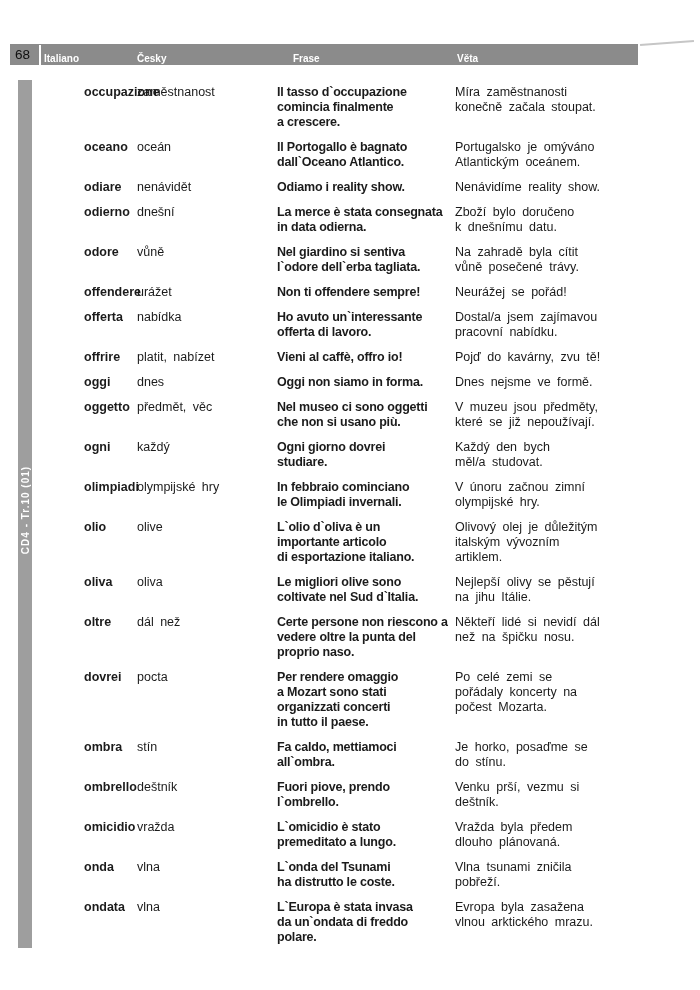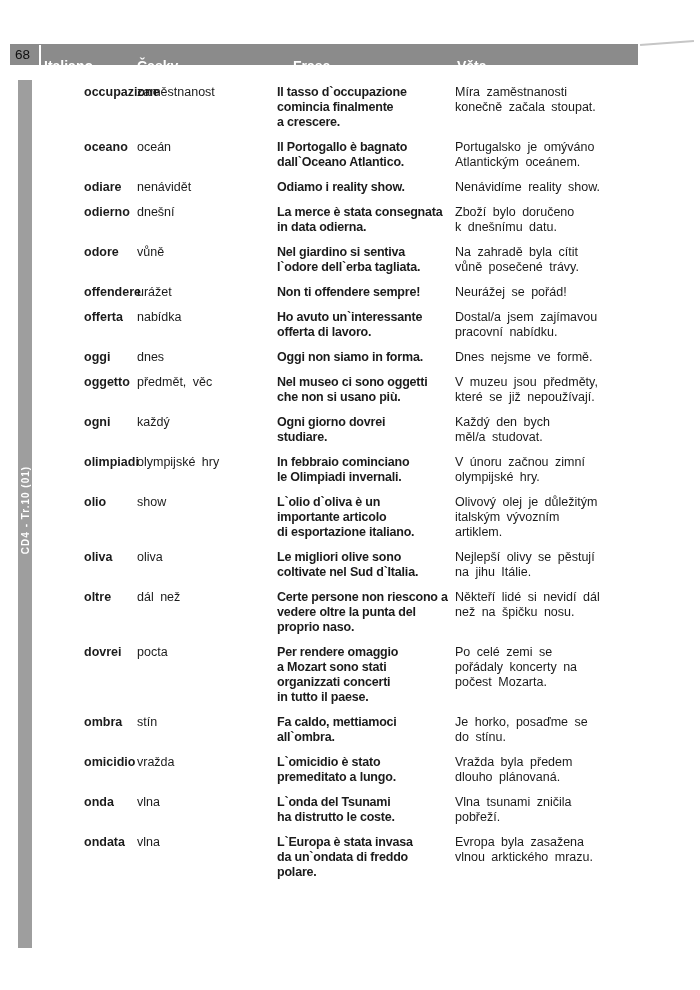--- a/index.html
+++ b/index.html
@@ -29,22 +29,22 @@
     color: #0f0f0f;
   }
   .header-sep {
     position: absolute;
     left: 29px; top: 1px;
     width: 2px; height: 22px;
     background: #ffffff;
   }
   .col-head {
     position: absolute;
-    top: 12px; height: 35px; line-height: 21px;
-    font-size: 14px;
+    top: 4px; height: 35px; line-height: 21px;
+    font-size: 10px;
     font-weight: bold;
     color: #ffffff;
   }
   .col-head.h1 { left: 34px; }
   .col-head.h2 { left: 127px; }
   .col-head.h3 { left: 267px; padding-left: 16px; }
   .col-head.h4 { left: 447px; }
 
   .scan-line {
     position: absolute;
@@ -161,20 +161,26 @@
   </div>
       <div class="row">
     <div class="cell c-it">offerta</div>
     <div class="cell c-cz">nabídka</div>
     <div class="cell c-fr">Ho avuto un`interessante
 offerta di lavoro.</div>
     <div class="cell c-ve">Dostal/a jsem zajímavou
 pracovní nabídku.</div>
   </div>
       <div class="row">
+    <div class="cell c-it">offrire</div>
+    <div class="cell c-cz">platit, nabízet</div>
+    <div class="cell c-fr">Vieni al caffè, offro io!</div>
+    <div class="cell c-ve">Pojď do kavárny, zvu tě!</div>
+  </div>
+      <div class="row">
     <div class="cell c-it">oggi</div>
     <div class="cell c-cz">dnes</div>
     <div class="cell c-fr">Oggi non siamo in forma.</div>
     <div class="cell c-ve">Dnes nejsme ve formě.</div>
   </div>
       <div class="row">
     <div class="cell c-it">oggetto</div>
     <div class="cell c-cz">předmět, věc</div>
     <div class="cell c-fr">Nel museo ci sono oggetti
 che non si usano più.</div>
@@ -192,21 +198,21 @@
       <div class="row">
     <div class="cell c-it">olimpiadi</div>
     <div class="cell c-cz">olympijské hry</div>
     <div class="cell c-fr">In febbraio cominciano
 le Olimpiadi invernali.</div>
     <div class="cell c-ve">V únoru začnou zimní
 olympijské hry.</div>
   </div>
       <div class="row">
     <div class="cell c-it">olio</div>
-    <div class="cell c-cz">show</div>
+    <div class="cell c-cz">olive</div>
     <div class="cell c-fr">L`olio d`oliva è un
 importante articolo
 di esportazione italiano.</div>
     <div class="cell c-ve">Olivový olej je důležitým
 italským vývozním
 artiklem.</div>
   </div>
       <div class="row">
     <div class="cell c-it">oliva</div>
     <div class="cell c-cz">oliva</div>
@@ -237,20 +243,28 @@
   </div>
       <div class="row">
     <div class="cell c-it">ombra</div>
     <div class="cell c-cz">stín</div>
     <div class="cell c-fr">Fa caldo, mettiamoci
 all`ombra.</div>
     <div class="cell c-ve">Je horko, posaďme se
 do stínu.</div>
   </div>
       <div class="row">
+    <div class="cell c-it">ombrello</div>
+    <div class="cell c-cz">deštník</div>
+    <div class="cell c-fr">Fuori piove, prendo
+l`ombrello.</div>
+    <div class="cell c-ve">Venku prší, vezmu si
+deštník.</div>
+  </div>
+      <div class="row">
     <div class="cell c-it">omicidio</div>
     <div class="cell c-cz">vražda</div>
     <div class="cell c-fr">L`omicidio è stato
 premeditato a lungo.</div>
     <div class="cell c-ve">Vražda byla předem
 dlouho plánovaná.</div>
   </div>
       <div class="row">
     <div class="cell c-it">onda</div>
     <div class="cell c-cz">vlna</div>

